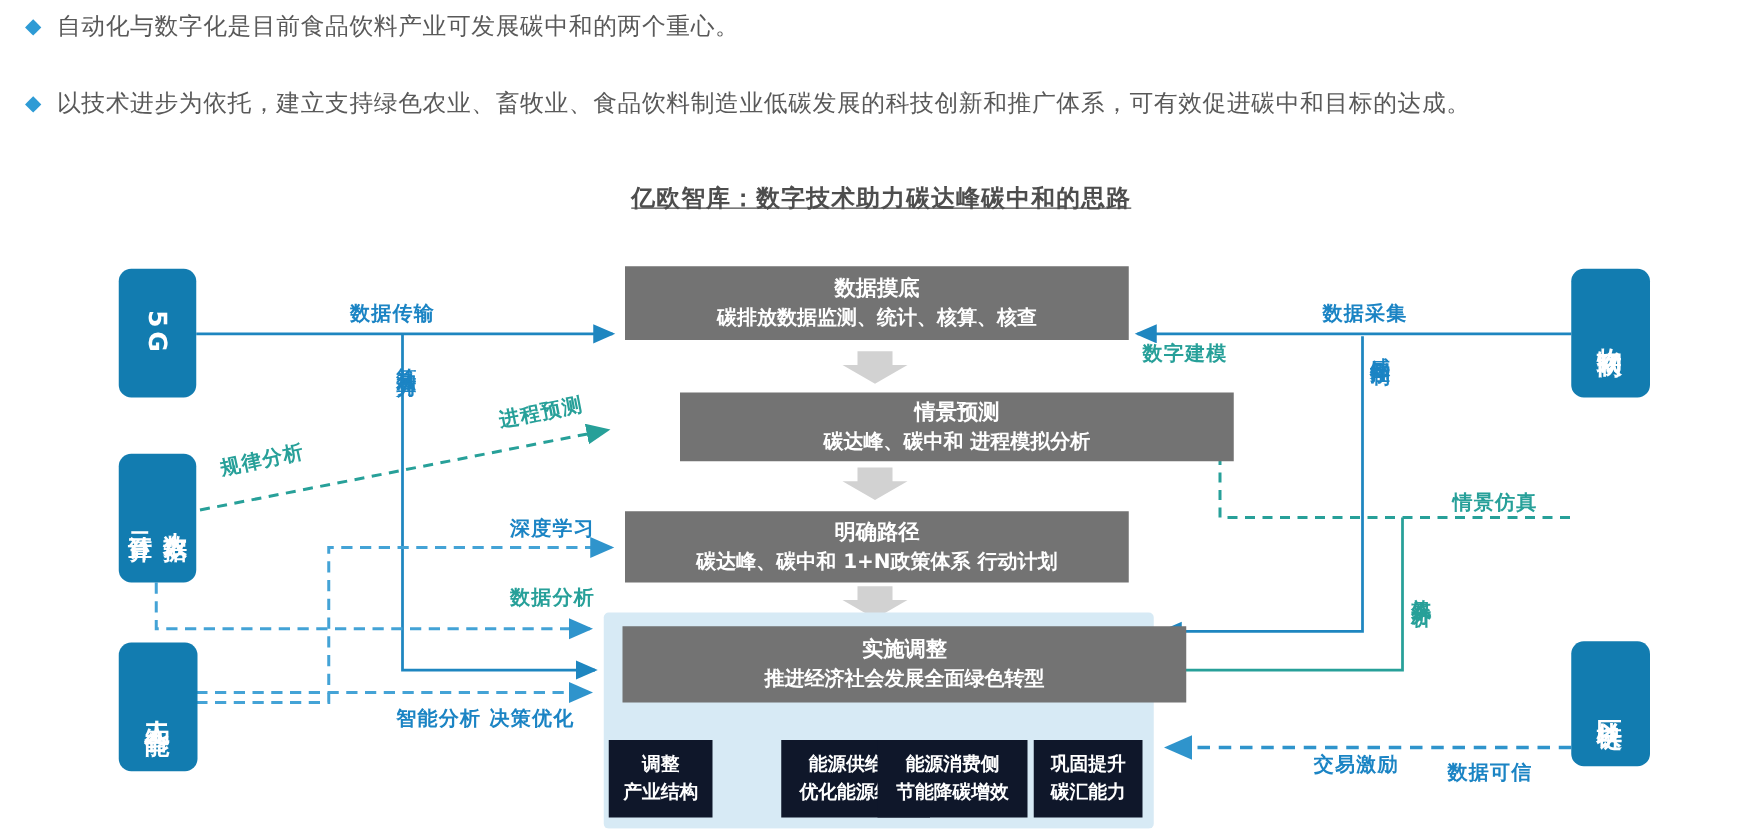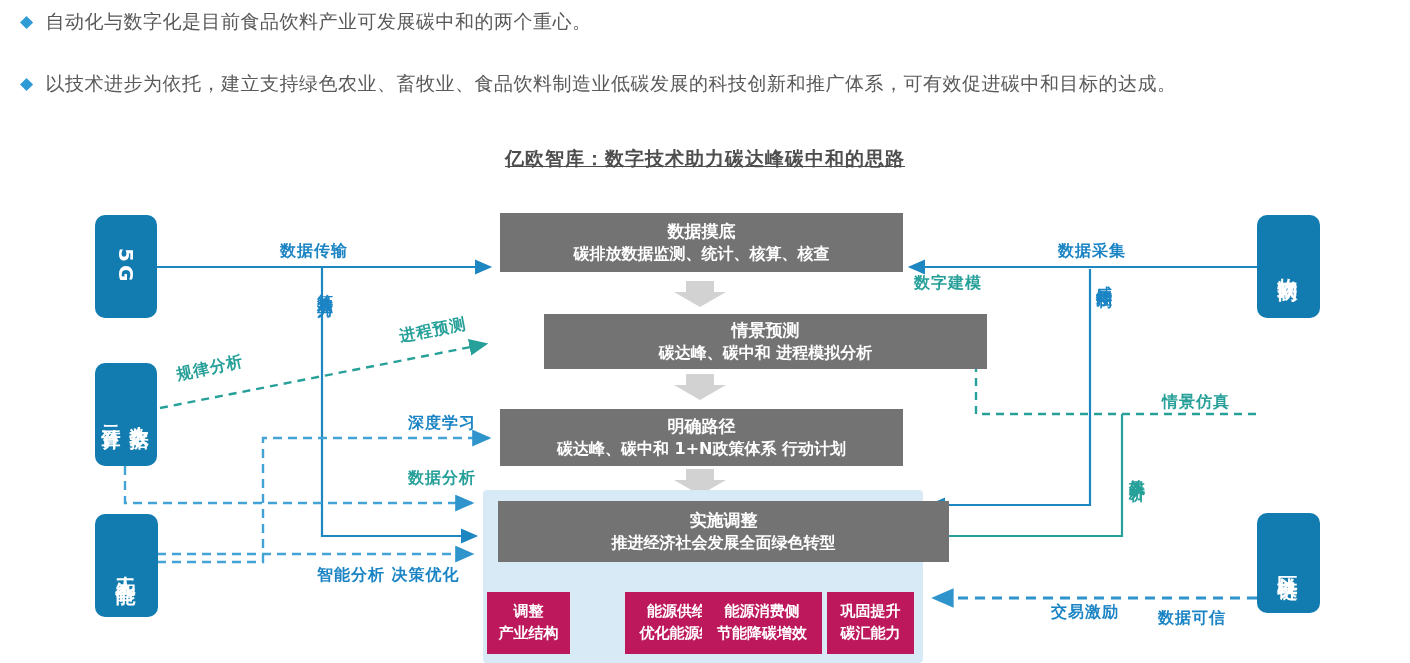--- a/index.html
+++ b/index.html
@@ -24,21 +24,21 @@
 
   
   .step{position:absolute;background:#737373;color:#fff;text-align:center;
         display:flex;flex-direction:column;align-items:center;justify-content:center;}
   .step .t1{font-size:17px;font-weight:bold;line-height:1.35;}
   .step .t2{font-size:16px;font-weight:bold;line-height:1.35;}
 
   .container-panel{position:absolute;left:483px;top:490px;width:440px;height:173px;
         background:#d7eaf5;border-radius:4px;}
 
-  .sub{position:absolute;background:#be185d;color:#fff;text-align:center;
+  .sub{position:absolute;background:#0f172a;color:#fff;text-align:center;
        display:flex;flex-direction:column;align-items:center;justify-content:center;
        font-size:15px;font-weight:bold;line-height:1.45;}
 
   
   .elabel{position:absolute;font-weight:bold;font-size:16px;white-space:nowrap;letter-spacing:1px;}
   .lblue{color:#1b84c4;}
   .lteal{color:#27a099;}
   .vert{writing-mode:vertical-rl;text-orientation:mixed;letter-spacing:2px;}
 
   svg.wires{position:absolute;left:0;top:0;width:1410px;height:663px;pointer-events:none;}

